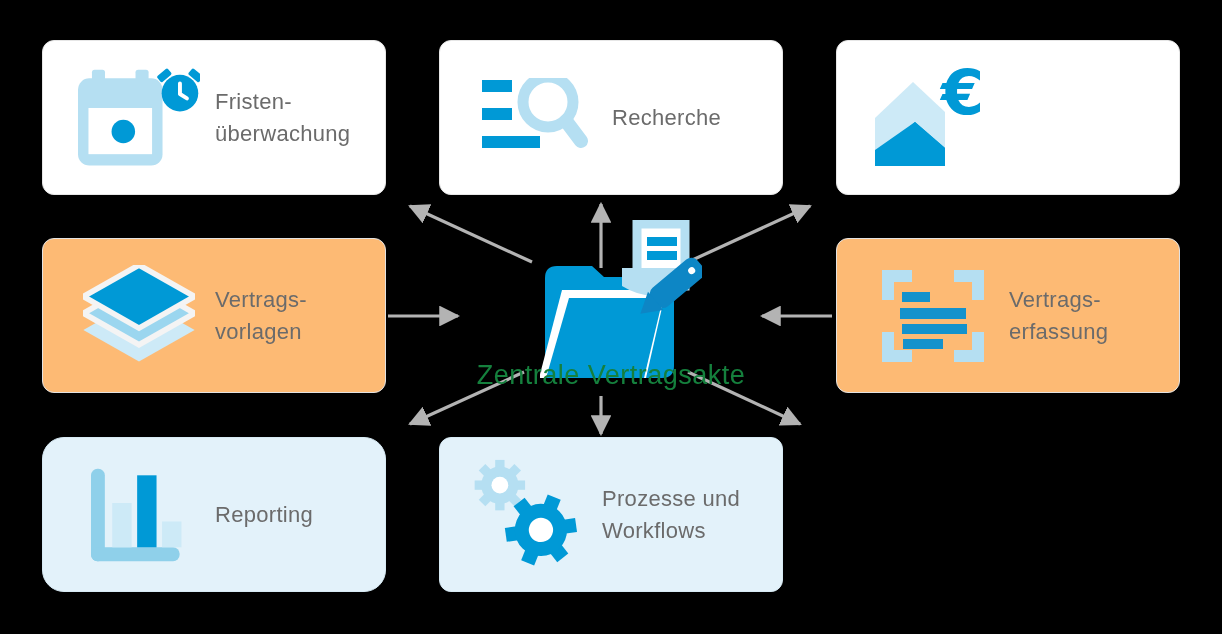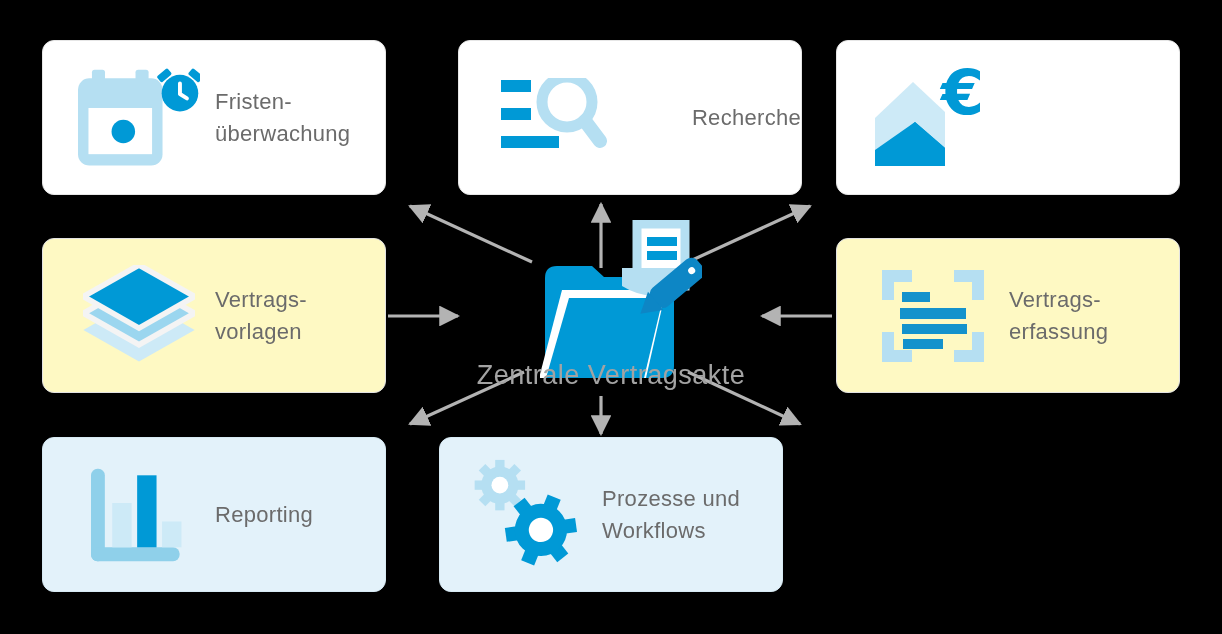--- a/index.html
+++ b/index.html
@@ -5,35 +5,35 @@
   html,body{margin:0;padding:0;background:#000;}
   #stage{
     position:relative;width:1222px;height:634px;background:#000;
     font-family:"Liberation Sans","DejaVu Sans",sans-serif;overflow:hidden;
   }
   .box{
     position:absolute;width:344px;height:155px;border-radius:12px;
     display:flex;align-items:center;box-sizing:border-box;padding-left:30px;
   }
   .box.white{background:#ffffff;border:1px solid #e6e6e6;}
-  .box.gray{background:#fef9c3;border:1px solid #e2e2e2;}
+  .box.gray{background:#fdba74;border:1px solid #e2e2e2;}
   .box.lightblue{background:#e3f2fa;border:1px solid #d7eaf4;}
   .icon-wrap{flex:0 0 132px;display:flex;align-items:center;justify-content:center;}
   .box-label{
     margin-left:10px;font-size:22px;line-height:1.42;color:#6b6b6b;
     white-space:pre-line;letter-spacing:0.3px;
   }
-  #b1{left:42px;top:40px;}  #b2{left:458px;top:40px;justify-content:space-between;}  #b3{left:836px;top:40px;}
+  #b1{left:42px;top:40px;}  #b2{left:439px;top:40px;}  #b3{left:836px;top:40px;}
   #b4{left:42px;top:238px;}                             #b5{left:836px;top:238px;}
-  #b6{left:42px;top:437px;} #b7{left:439px;top:437px;padding-left:20px;} #b8{left:836px;top:437px;}
+  #b6{left:42px;top:437px;border-radius:22px;} #b7{left:439px;top:437px;padding-left:20px;} #b8{left:836px;top:437px;}
   #arrow-layer{position:absolute;left:0;top:0;pointer-events:none;}
   #center-icon{position:absolute;left:540px;top:220px;}
   #center-label{
     position:absolute;left:419px;top:360px;width:384px;text-align:center;
-    font-size:27px;color:#a3a3a3;letter-spacing:0.5px;
+    font-size:27px;color:#15803d;letter-spacing:0.5px;
   }
 </style>
 </head>
 <body>
 
 <div id="stage">
 
   <svg id="arrow-layer" width="1222" height="634">
     <defs>
       <marker id="ah" viewBox="0 0 10 10" refX="9" refY="5" markerWidth="6.5" markerHeight="6.5" orient="auto" markerUnits="strokeWidth">

